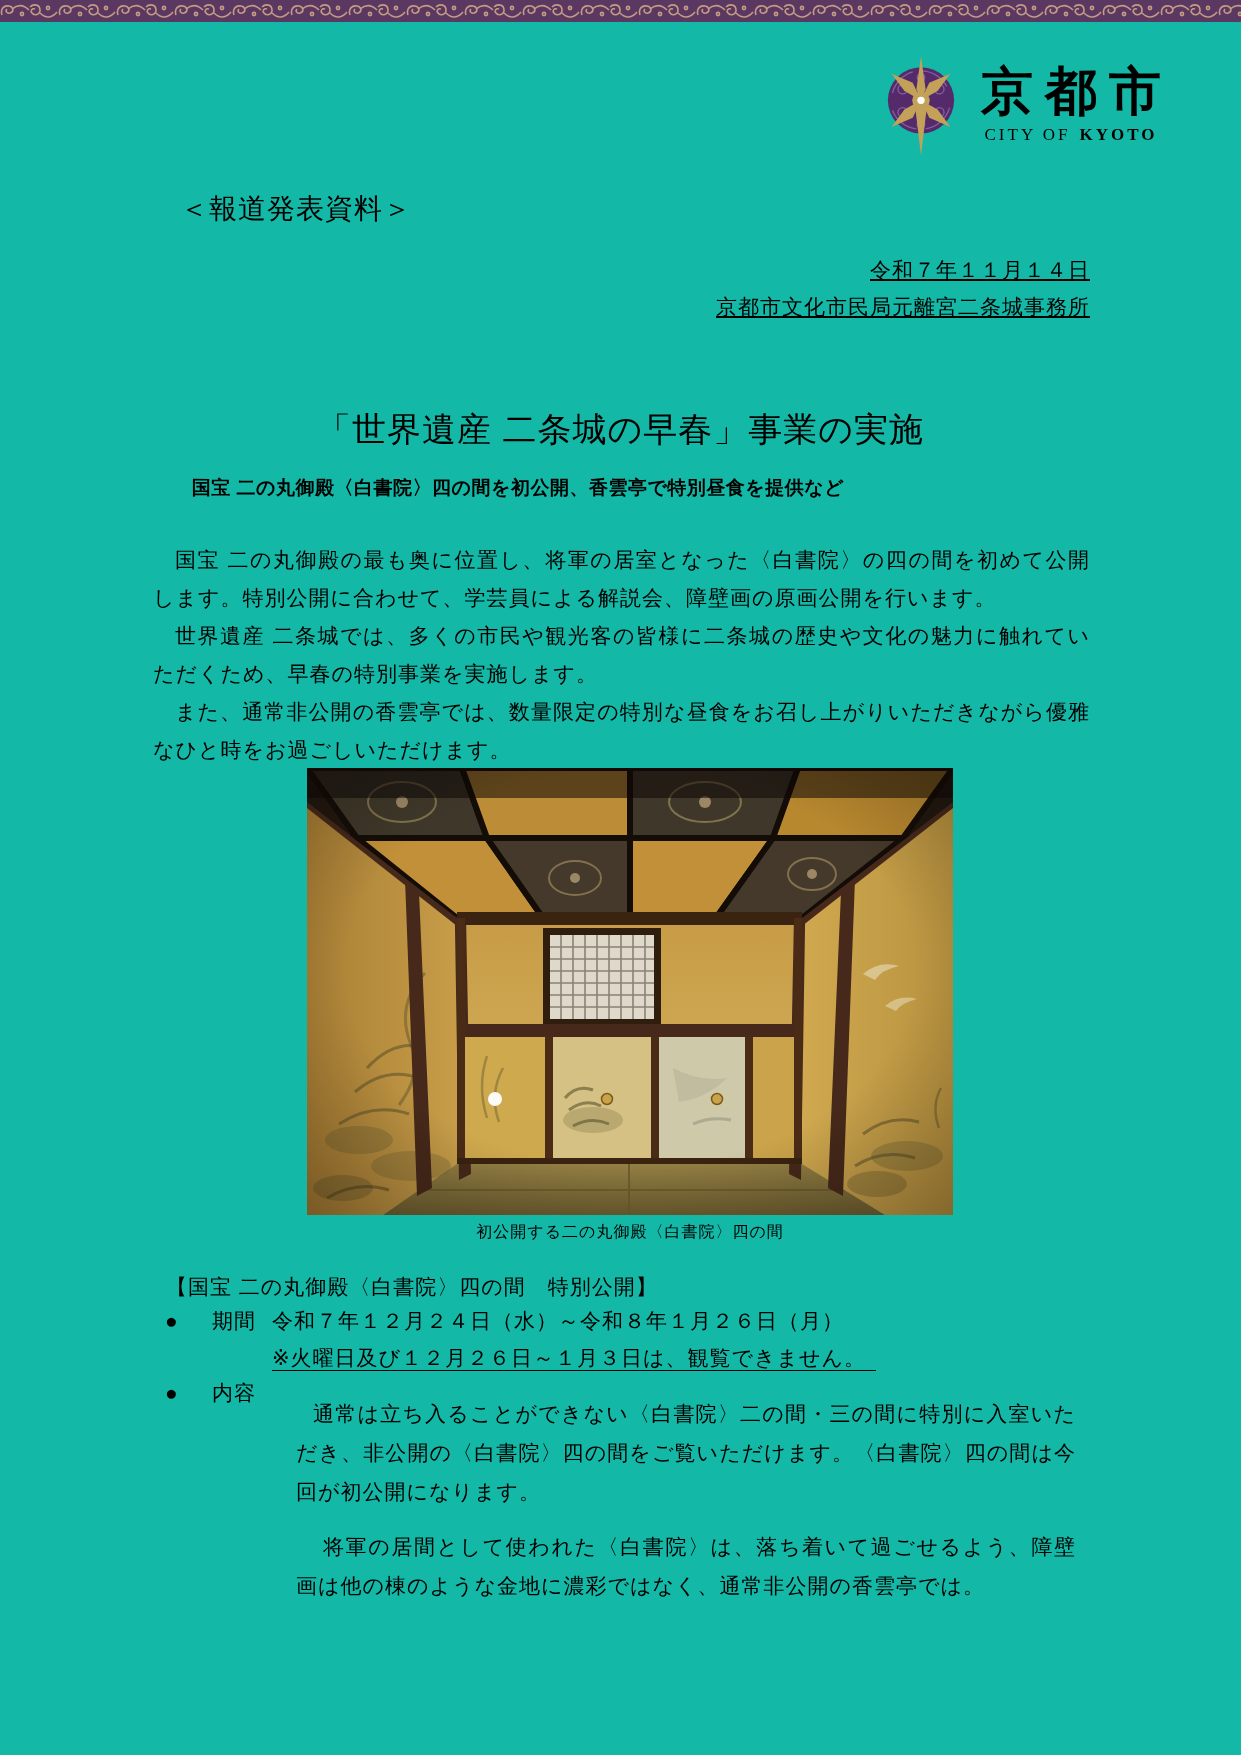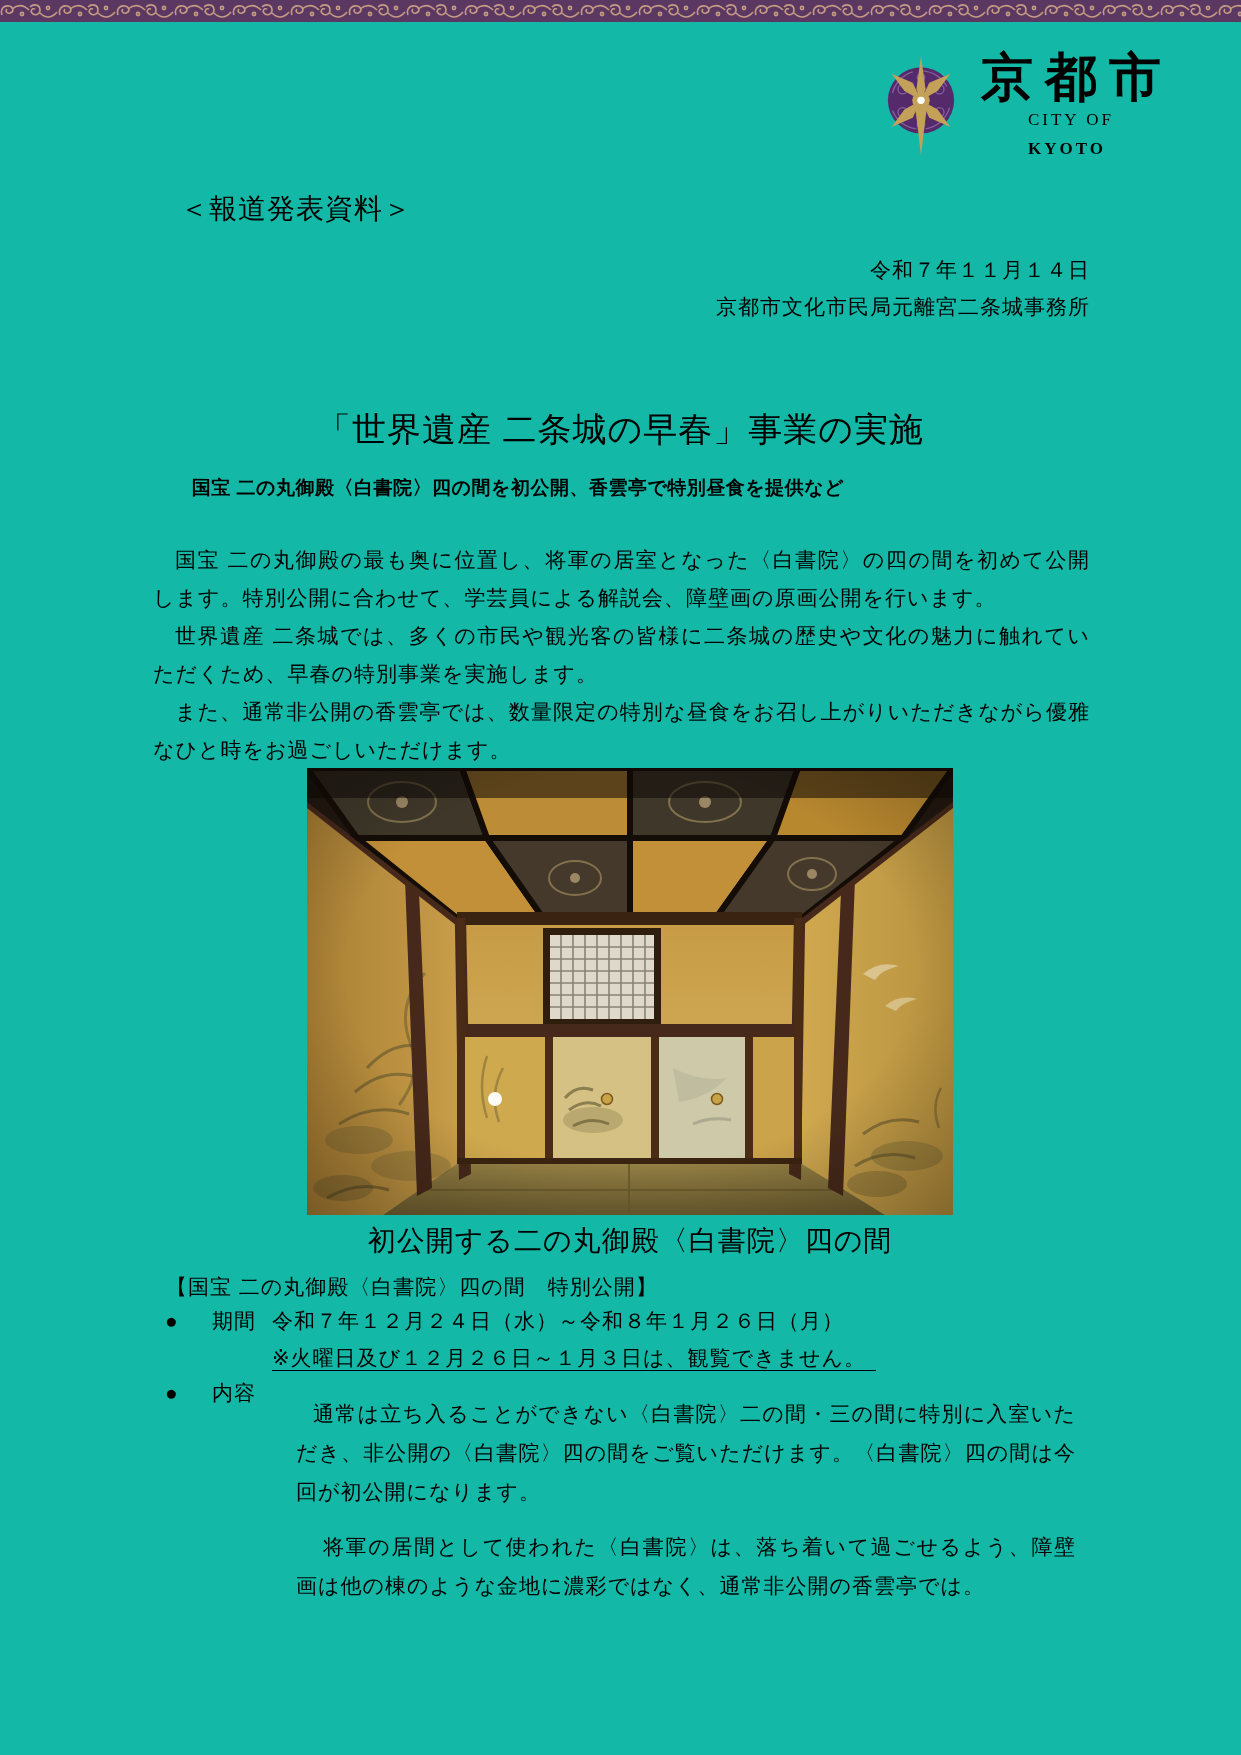--- a/index.html
+++ b/index.html
@@ -6,38 +6,38 @@
   body{width:1241px;height:1755px;position:relative;overflow:hidden;
        font-family:"Liberation Sans","DejaVu Sans",sans-serif;color:#000;}
   .page{position:absolute;inset:0;background:#14b8a6;}
 
   .top-band{position:absolute;top:0;left:0;display:block;}
 
   .logo{position:absolute;top:48px;right:80px;display:flex;align-items:center;gap:14px;}
   .logo-text{display:flex;flex-direction:column;align-items:center;}
   .logo-jp{font-size:52px;font-weight:700;letter-spacing:12px;line-height:1.1;white-space:nowrap;margin-right:-12px;}
   .logo-en{font-family:"Liberation Serif","DejaVu Serif",serif;font-size:17px;letter-spacing:3px;
-           margin-top:4px;display:flex;gap:9px;white-space:nowrap;flex-direction:column;}
+           margin-top:4px;display:flex;gap:9px;white-space:nowrap;}
   .logo-en .en-bold{font-weight:700;}
 
   .doc-type{position:absolute;left:180px;top:190px;font-size:28px;letter-spacing:1px;}
   .date-block{position:absolute;right:151px;top:251px;font-size:21px;line-height:37px;
-              text-align:right;letter-spacing:1px;}
+              text-align:right;letter-spacing:1px;text-decoration:underline;}
   .title{position:absolute;left:0;width:1241px;top:407px;text-align:center;
          font-size:34px;font-weight:500;letter-spacing:1px;}
   .subtitle{position:absolute;left:0;width:1036px;top:475px;text-align:center;
             font-size:19px;font-weight:700;letter-spacing:0.5px;}
 
   .body-text{position:absolute;left:153px;top:541px;width:937px;font-size:21px;
              line-height:38px;text-align:justify;letter-spacing:1px;}
   .body-text p{margin:0;text-indent:22px;}
 
   figure.photo{position:absolute;left:307px;top:768px;width:646px;margin:0;}
   figure.photo svg{display:block;}
-  figcaption{margin-top:7px;text-align:center;font-size:28px;letter-spacing:1px;}
+  figcaption{margin-top:7px;text-align:center;font-size:16px;letter-spacing:1px;}
 
   .sec-heading{position:absolute;left:166px;top:1273px;font-size:21px;letter-spacing:1px;}
   .item-row{position:absolute;left:165px;font-size:21px;letter-spacing:1px;white-space:nowrap;}
   .item-row .bullet{display:inline-block;width:47px;}
   .item-row .label{display:inline-block;width:60px;}
   .row-period{top:1307px;}
   .row-content{top:1379px;}
   .note-line{position:absolute;left:272px;top:1344px;font-size:21px;letter-spacing:1px;}
   .note-line .u{border-bottom:1.6px solid #000;padding-bottom:1px;padding-right:10px;}
   .content-block{position:absolute;left:280px;top:1378px;width:812px;font-size:21px;

